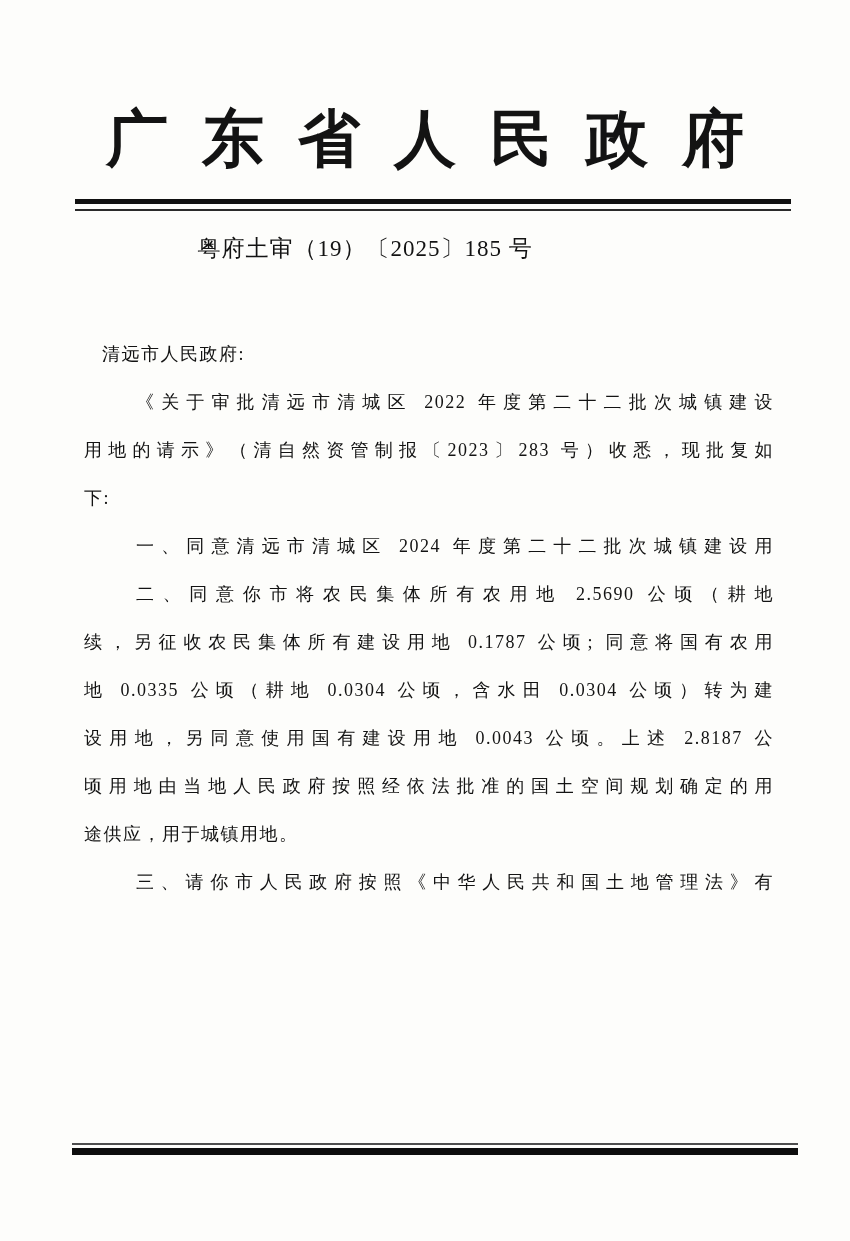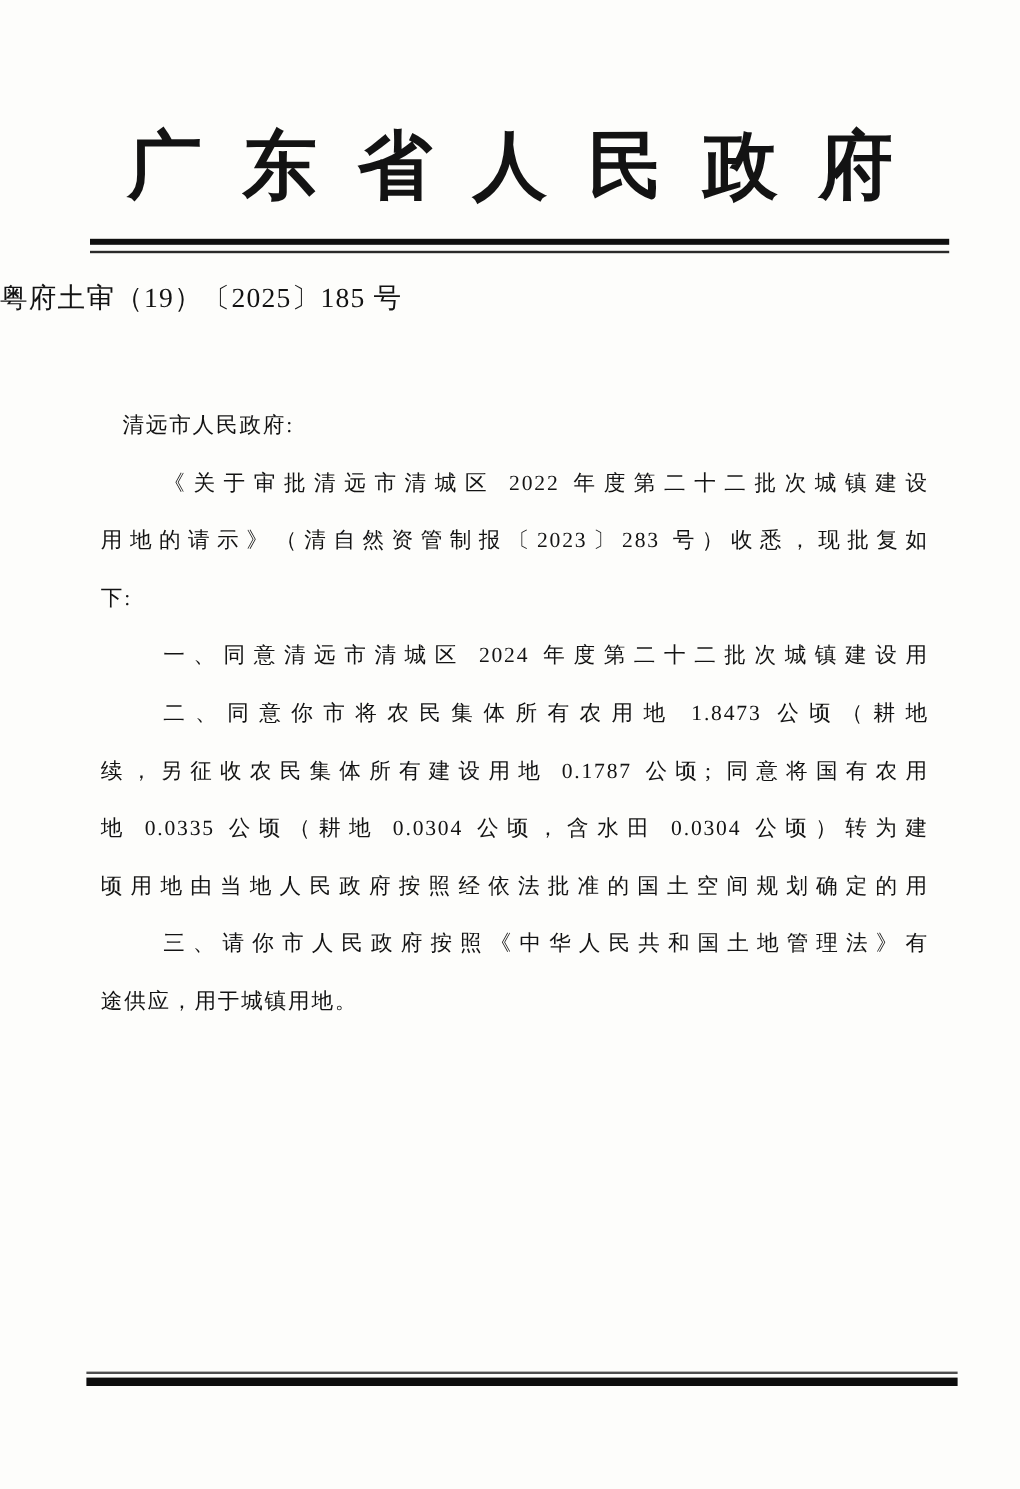--- a/index.html
+++ b/index.html
@@ -22,21 +22,21 @@
     letter-spacing: 34px; text-indent: 34px;
     white-space: nowrap;
   }
   .rule-group { margin: 19px 0 0 75px; width: 716px; }
   .rule-thick { height: 5px; background: #101010; }
   .rule-thin  { height: 2px; background: #2a2a2a; margin-top: 5px; }
 
   
   .doc-number {
     margin-top: 21px;
-    text-align: left; padding-right: 120px;
+    text-align: center; padding-right: 120px;
     font-size: 23px; line-height: 34px; letter-spacing: 1px;
     font-weight: 500;
   }
 
   
   .doc-title {
     margin-top: 28px;
     text-align: center;
     font-size: 34px; font-weight: bold;
     line-height: 56px; letter-spacing: 1px;
@@ -71,26 +71,27 @@
 
   <div class="doc-number">粤府土审（19）〔2025〕185 号</div>
 
 
   <div class="body-text">
     <p class="line salutation">清远市人民政府:</p>
     <p class="line indent fill">《关于审批清远市清城区 2022 年度第二十二批次城镇建设</p>
     <p class="line fill">用地的请示》（清自然资管制报〔2023〕283 号）收悉，现批复如</p>
     <p class="line">下:</p>
     <p class="line indent fill">一、同意清远市清城区 2024 年度第二十二批次城镇建设用</p>
-    <p class="line indent fill">二、同意你市将农民集体所有农用地 1.8473 公顷（耕地</p>
+    <p class="line indent fill">二、同意你市将农民集体所有农用地 2.5690 公顷（耕地</p>
     <p class="line fill">续，另征收农民集体所有建设用地 0.1787 公顷; 同意将国有农用</p>
     <p class="line fill">地 0.0335 公顷（耕地 0.0304 公顷，含水田 0.0304 公顷）转为建</p>
+    <p class="line fill">设用地，另同意使用国有建设用地 0.0043 公顷。上述 2.8187 公</p>
     <p class="line fill">顷用地由当地人民政府按照经依法批准的国土空间规划确定的用</p>
+    <p class="line">途供应，用于城镇用地。</p>
     <p class="line indent fill">三、请你市人民政府按照《中华人民共和国土地管理法》有</p>
-    <p class="line">途供应，用于城镇用地。</p>
   </div>
 
   <div class="footer-bar">
     <div class="fthin"></div>
     <div class="fthick"></div>
   </div>
 
 </div>
 
 </body></html>

